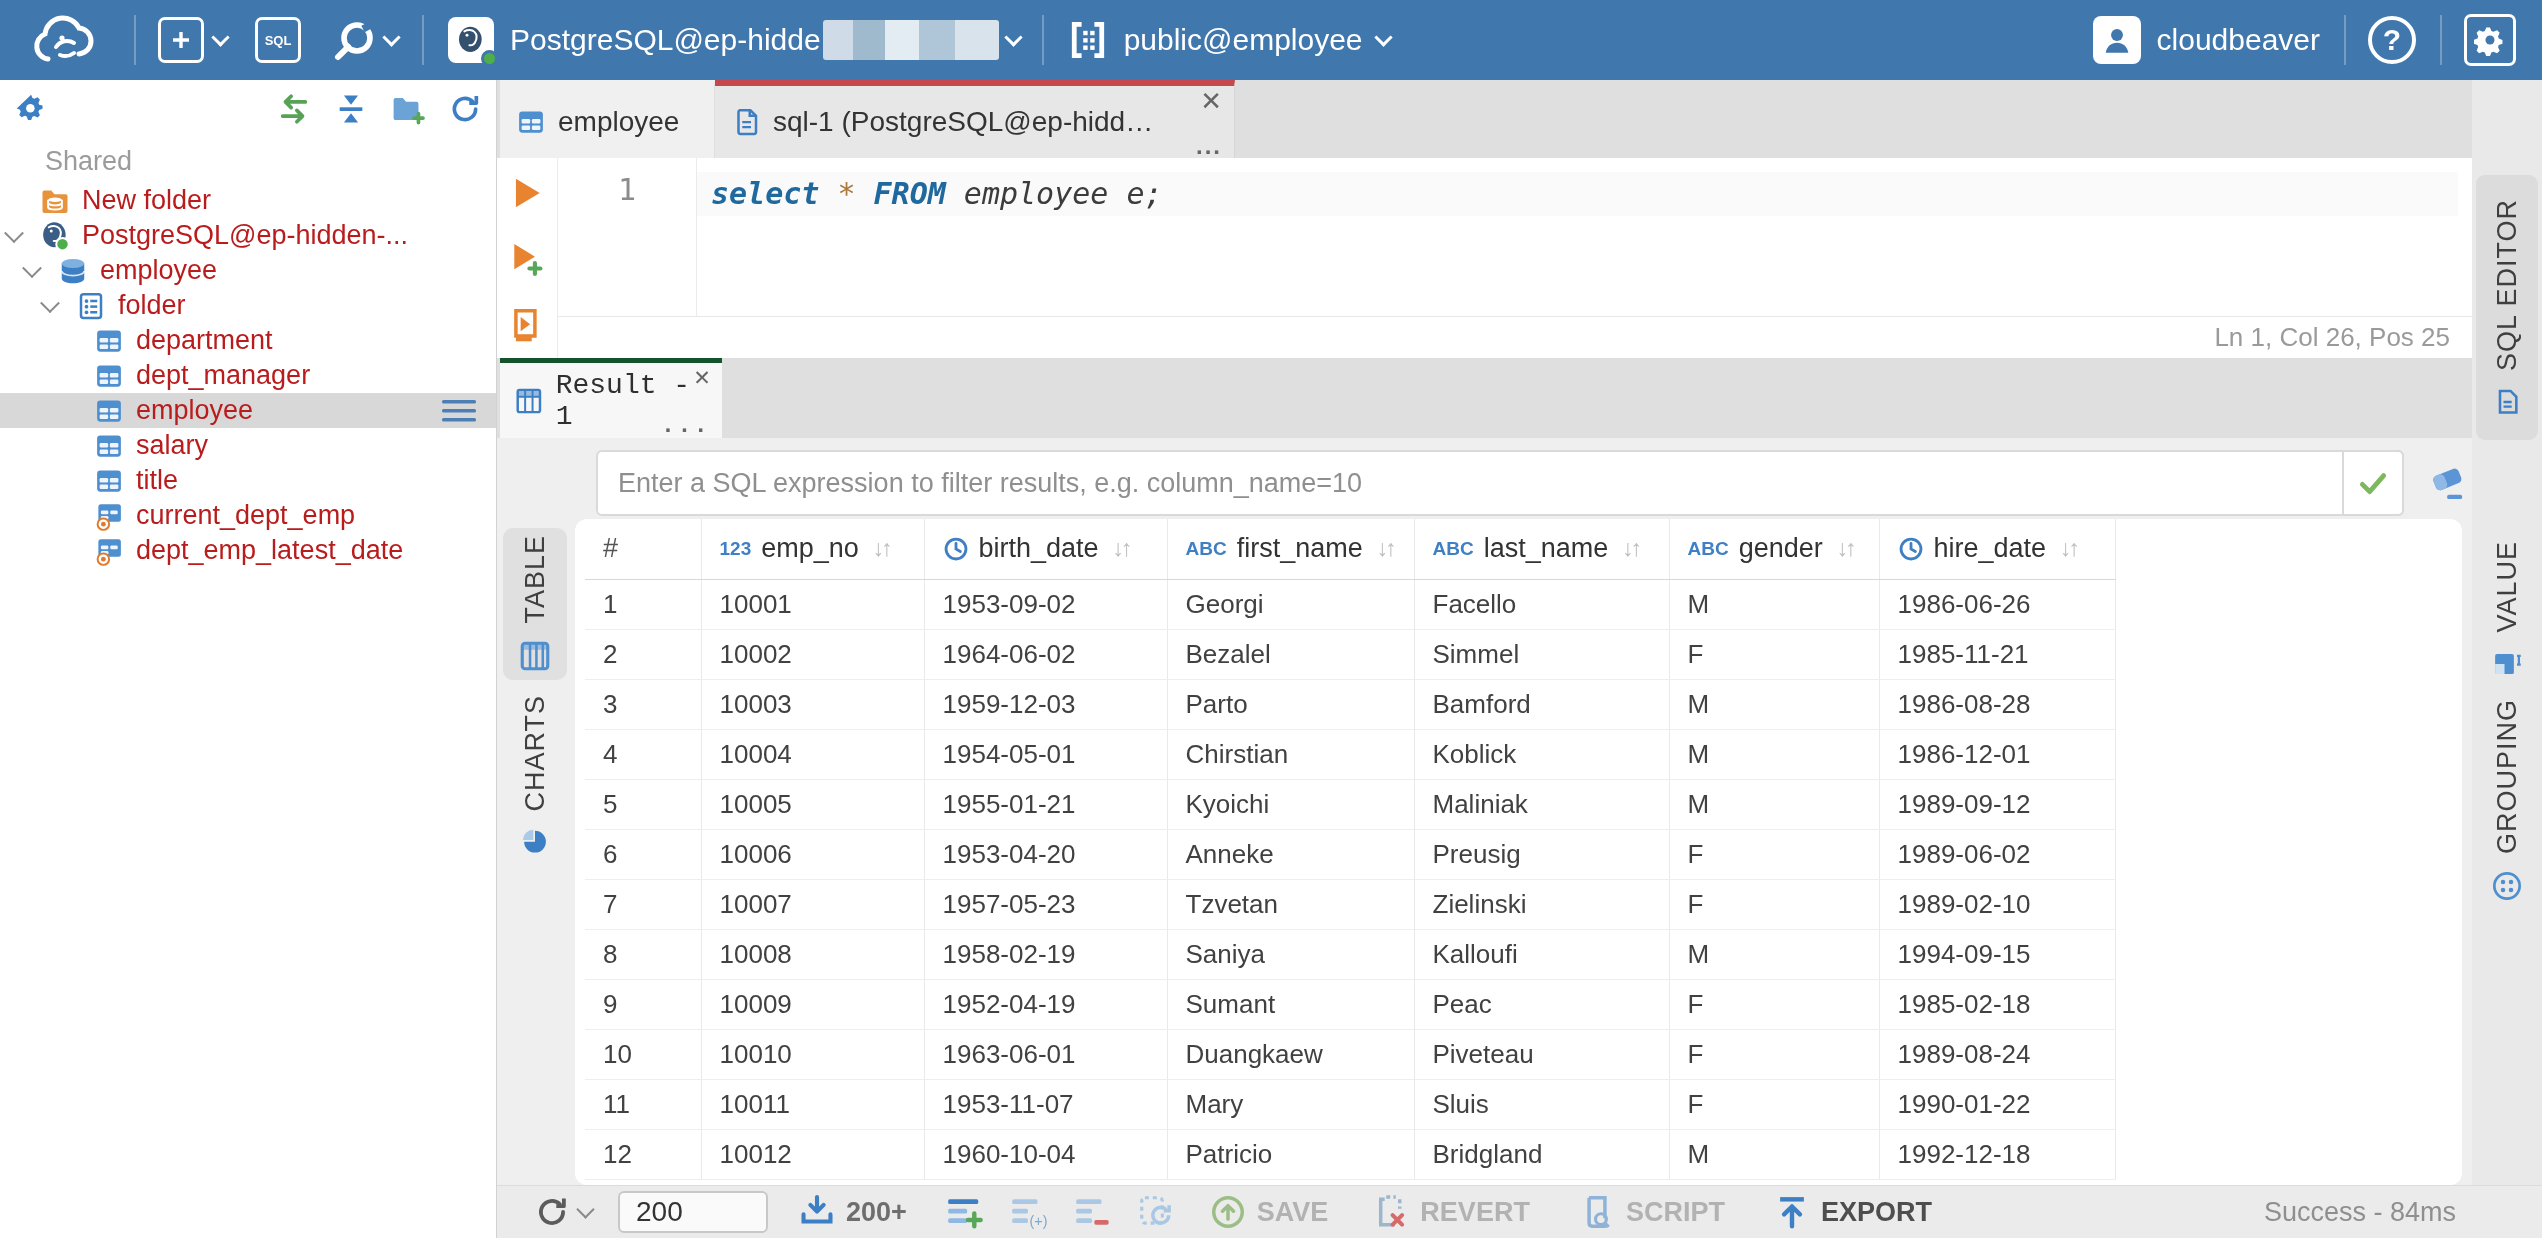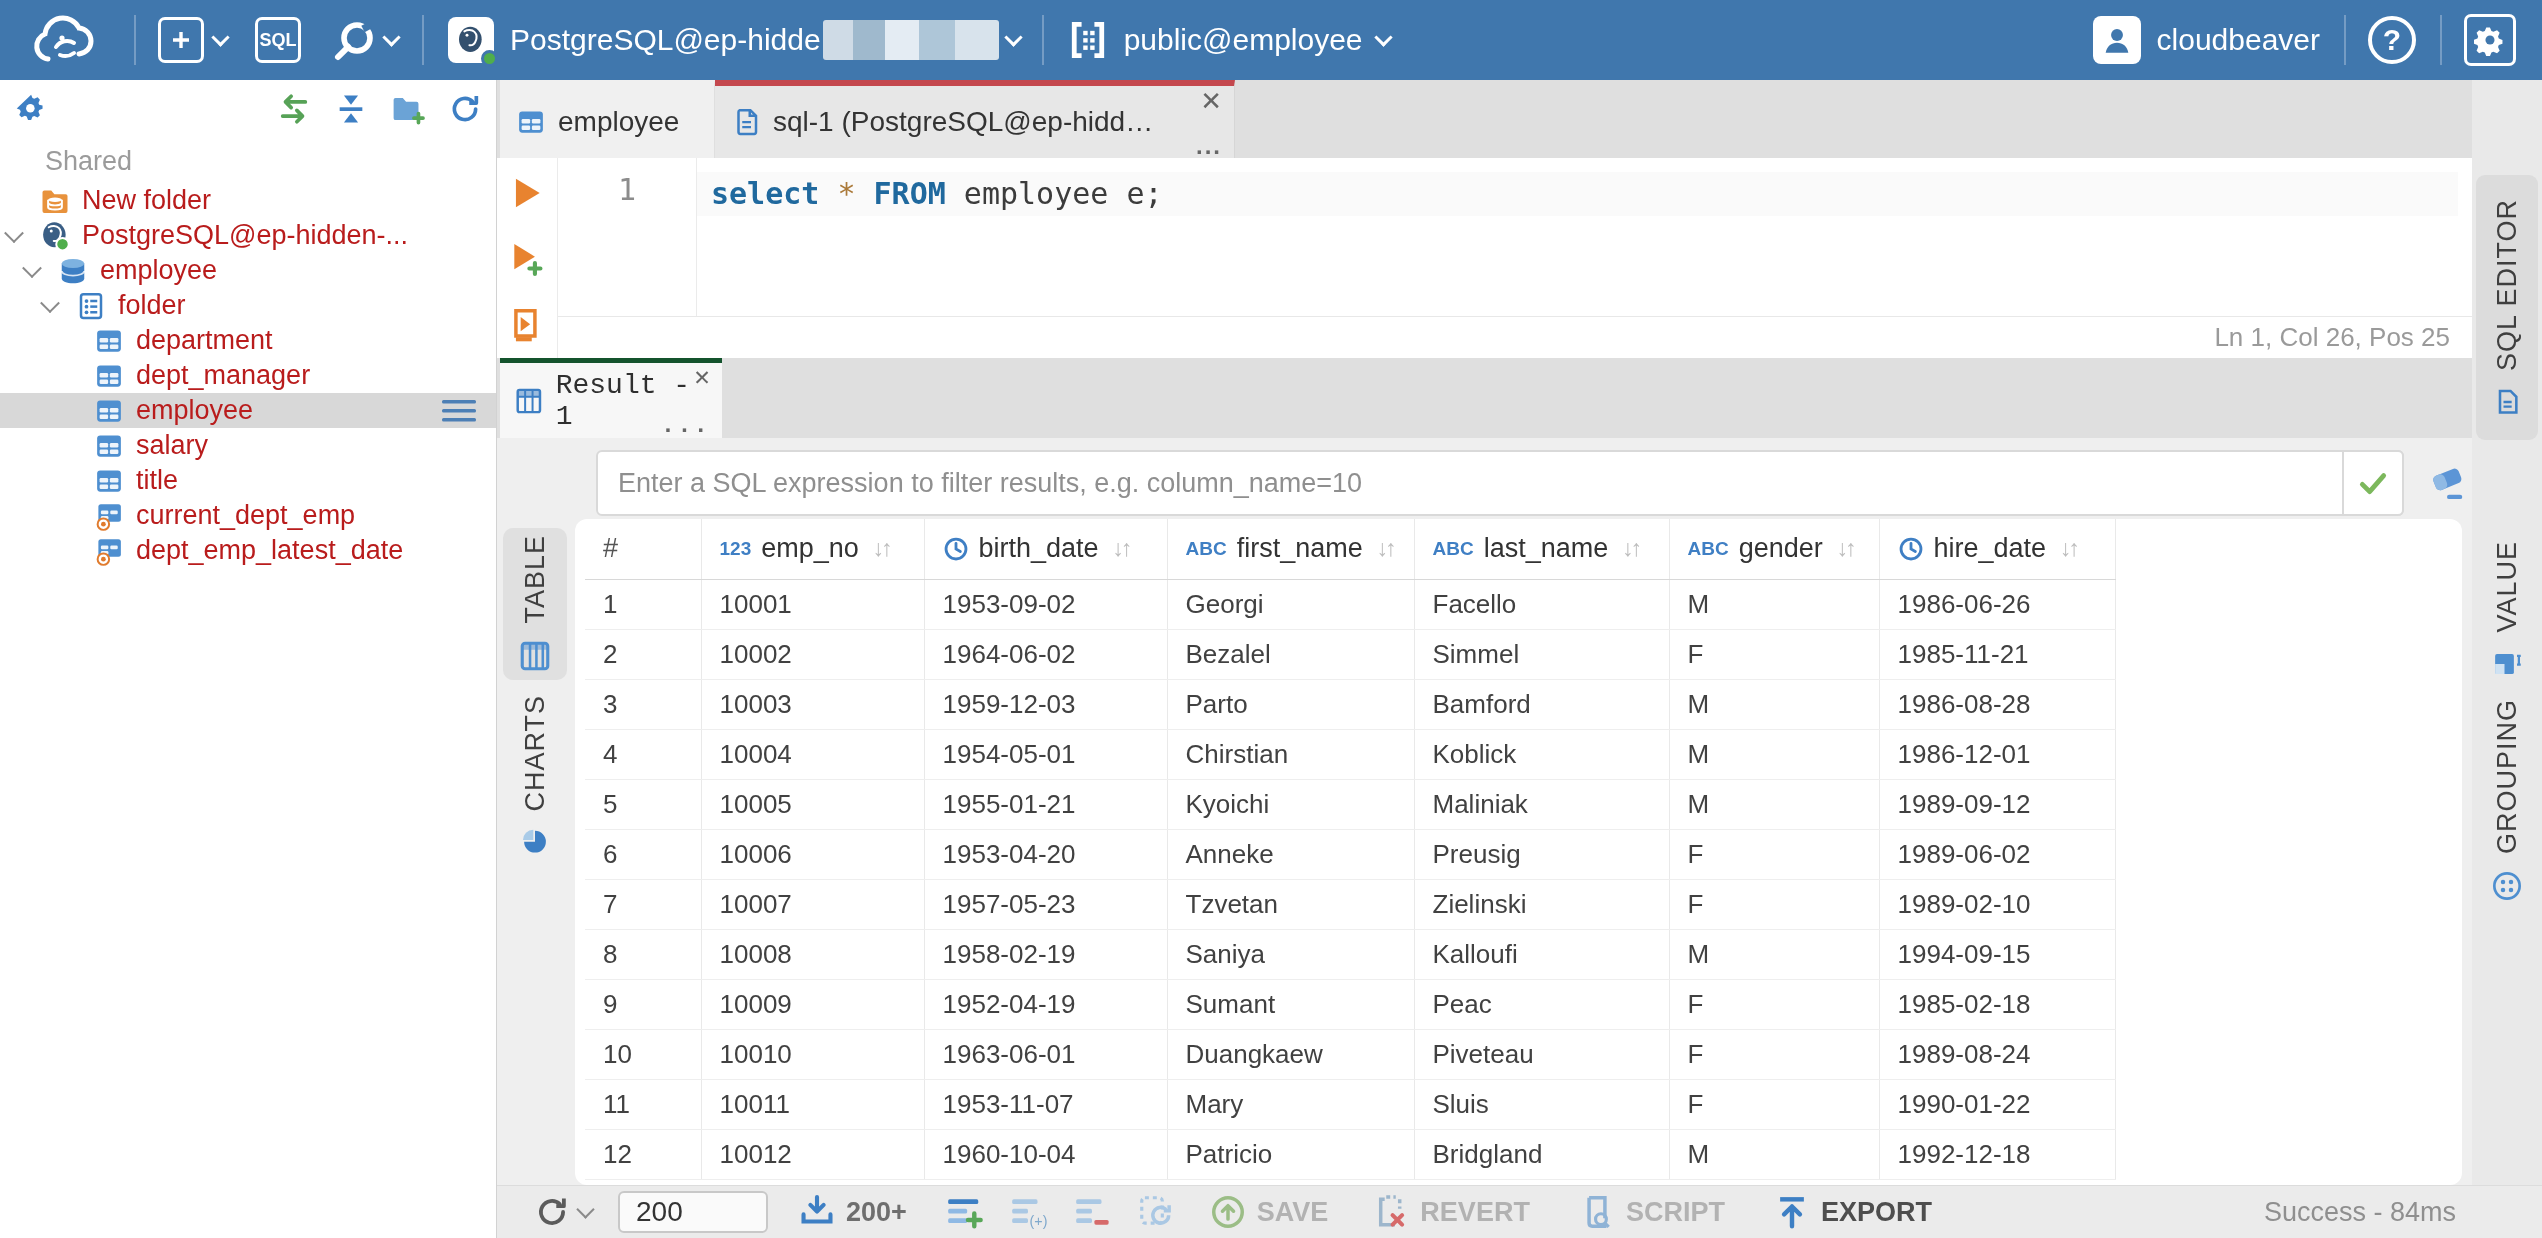--- a/index.html
+++ b/index.html
@@ -58,21 +58,21 @@
   .tab-close { position:absolute; top:2px; right:12px; font-size:26px; color:#666; line-height:1; cursor:pointer; }
   .tab-dots { position:absolute; bottom:0px; right:12px; font-size:24px; color:#666; letter-spacing:2px;
               line-height:1; font-weight:bold; cursor:pointer; }
 
   .editor { position:absolute; left:0; top:78px; right:70px; height:200px; background:#fff; }
   .exec-col { position:absolute; left:0; top:0; bottom:0; width:61px; border-right:1px solid #ebebeb;
               display:flex; flex-direction:column; align-items:center; padding-top:16px; gap:28px; }
   .exec-btn { width:38px; height:38px; cursor:pointer; }
   .gutter { position:absolute; left:61px; top:0; width:139px; bottom:42px; border-right:1px solid #ebebeb;
             text-align:center; padding-top:14px; font-family:"DejaVu Sans Mono",monospace; font-size:30px; color:#8c8c8c; }
-  .code-area { position:absolute; left:200px; right:0; top:0; bottom:42px; padding:14px 14px 0 0; overflow:hidden; }
+  .code-area { position:absolute; left:200px; right:0; top:0; bottom:42px; padding:14px 14px 0 0; overflow:hidden;font-style:italic; }
   .code-line { font-family:"DejaVu Sans Mono",monospace; font-size:30px; line-height:44px; padding-left:14px;
                background:#fafafa; white-space:pre; cursor:text; }
   .tok-kw { color:#20699e; font-weight:bold; }
   .tok-star { color:#ab7a3a; }
   .tok-pl { color:#3c3c3c; }
   .editor-status { position:absolute; left:61px; right:0; bottom:0; height:42px; border-top:1px solid #e8e8e8;
                    font-size:26px; color:#9a9a9a; text-align:right; line-height:40px; padding-right:22px; }
 
   .result-tabs { position:absolute; left:0; top:278px; right:70px; height:80px; background:#dfdfdf; display:flex; }
   .rtab { position:relative; margin-left:3px; width:222px; background:#f7f7f7; border-top:5px solid #14532d;
@@ -141,21 +141,21 @@
     </svg>
     <div class="tb-sep" style="margin-left:22px"></div>
 
     <div class="tb-btn tb-box" style="margin-left:22px">
       <svg width="24" height="24" viewBox="0 0 24 24">
           <path d="M12 4v16M4 12h16" stroke="#fff" stroke-width="3.4"></path>
         </svg>
     </div>
     <span class="chev" style="margin-left:10px"></span>
 
-    <div class="tb-btn tb-box" style="margin-left:28px; font-size:18px; font-weight:bold;">
+    <div class="tb-btn tb-box" style="margin-left:28px; font-size:13px; font-weight:bold;">
       <span>SQL</span>
     </div>
 
     <div class="tb-btn" style="margin-left:30px">
       <svg width="48" height="48" viewBox="0 0 24 24">
         <circle cx="13" cy="11" r="6.5" fill="none" stroke="#fff" stroke-width="2.8"></circle>
         <path d="M8.6 15.4 3.5 20.5" stroke="#fff" stroke-width="3" stroke-linecap="round"></path>
         <path d="M16 6.5l3.4-1.8" stroke="#4077ad" stroke-width="3.6"></path>
       </svg>
     </div>

